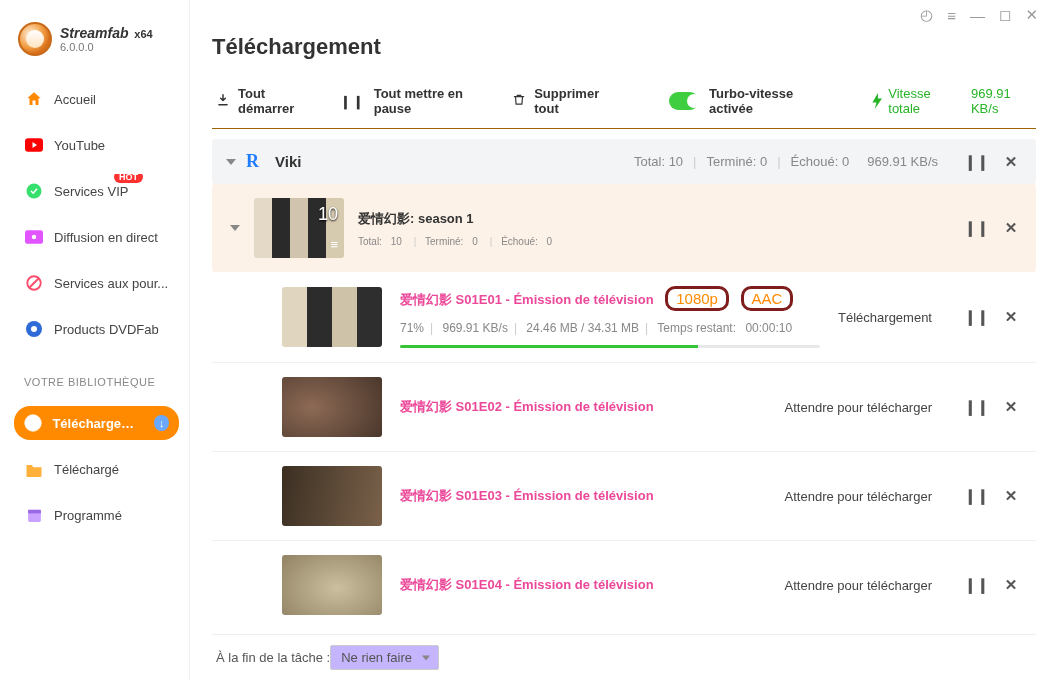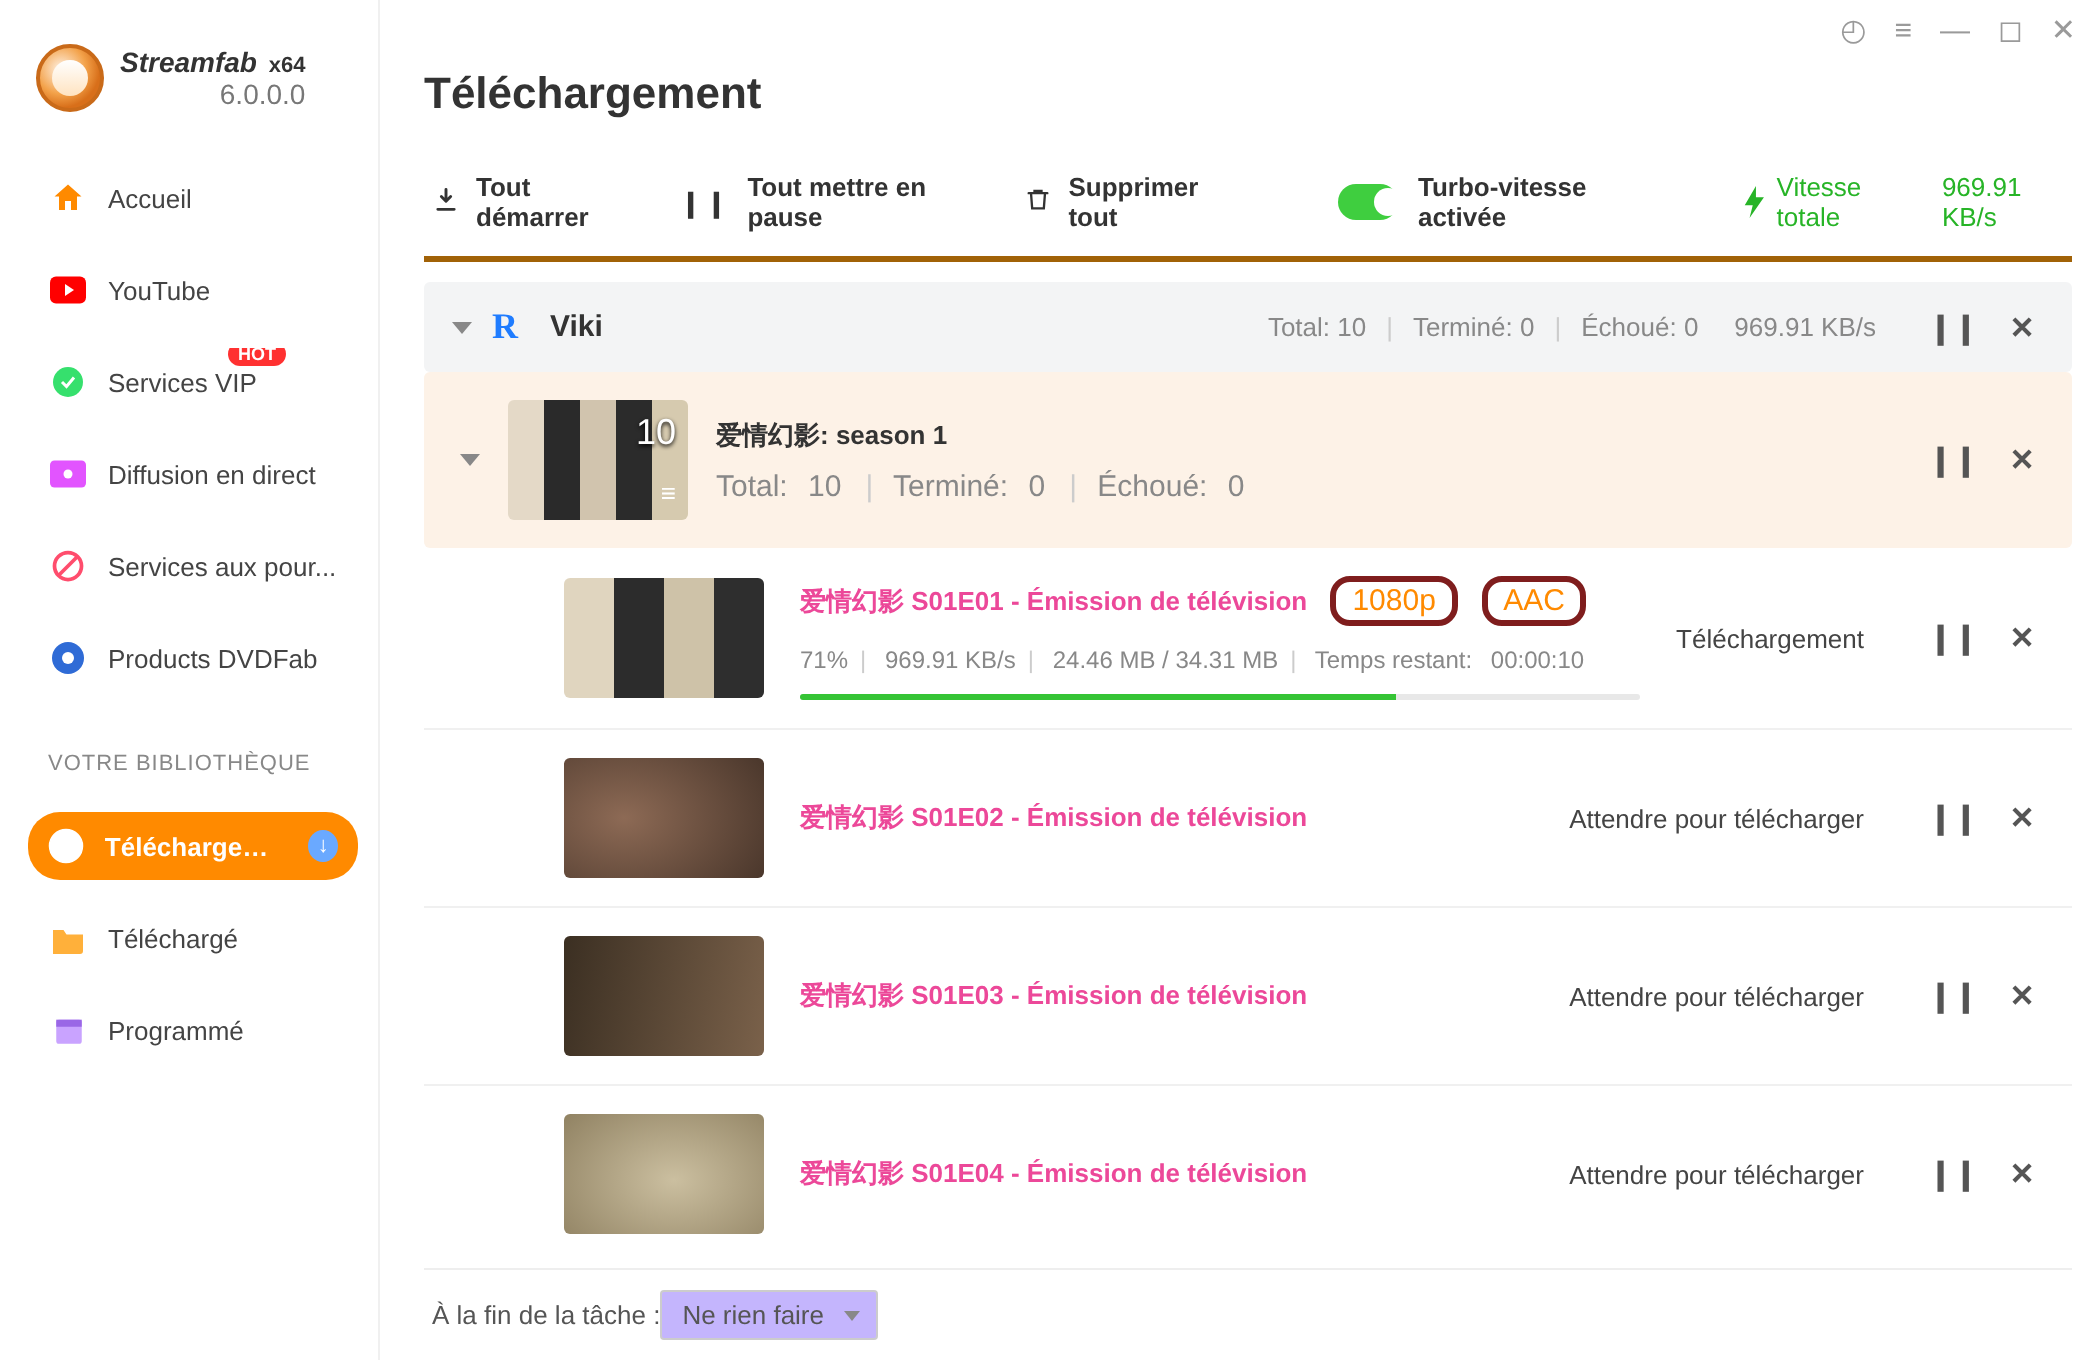--- a/index.html
+++ b/index.html
@@ -39,21 +39,21 @@
     background: radial-gradient(circle at 35% 35%, #fff2e5 0%, #f3a24a 45%, #d86f1a 70%);
     border: 2px solid #c96a19;
     position: relative;
   }
   .logo::after{
     content:""; position:absolute; inset:6px; border-radius:50%;
     background: linear-gradient(180deg,#fff 0%, #ffe3c0 100%);
   }
   .brand-text .name { font-weight: 700; font-style: italic; color:#333; font-size: 14px; }
   .brand-text .name small { font-weight:700; font-style:normal; font-size:11px; margin-left:2px;}
-  .brand-text .ver  { font-size: 14px; color:#777;text-align:right; }
+  .brand-text .ver  { font-size: 11px; color:#777; }
 
   .nav { display: flex; flex-direction: column; gap: 12px; margin-top: 6px; }
   .nav-item {
     display: flex; align-items: center; gap: 10px;
     padding: 7px 10px; border-radius: 16px;
     color:#444; cursor:pointer; position: relative;
     white-space: nowrap; overflow:hidden; text-overflow: ellipsis;
   }
   .nav-item .lbl { overflow:hidden; text-overflow: ellipsis;}
   .nav-item .badge-hot {
@@ -70,21 +70,21 @@
   }
   .ico { width:20px; height:20px; display:flex; align-items:center; justify-content:center; }
 
   
   .main { flex:1; display:flex; flex-direction:column; padding: 14px 14px 0 22px; min-width:0;}
   .page-title { font-size: 22px; font-weight:700; color:#333; margin: 20px 0 18px; }
 
   .toolbar {
     display:flex; align-items:center; gap:28px;
     padding: 8px 4px 12px;
-    border-bottom: 3px solid #a16207;
+    border-bottom: 1px solid #a16207;
   }
   .tbtn { display:flex; gap:8px; align-items:center; font-weight:700; color:#333; cursor:pointer; font-size:13px;}
   .spacer { flex:1; }
   .turbo { display:flex; align-items:center; gap:10px; font-weight:600; color:#333;}
   .switch {
     width:34px;height:18px;border-radius:9px;background:#3fce3f;position:relative;
   }
   .switch::after{content:"";position:absolute;width:14px;height:14px;background:#fff;border-radius:50%;top:2px;left:18px;}
   .total-speed { color:#27b427; font-weight:400; display:flex; align-items:center; gap:6px; margin-left:20px;}
   .total-speed svg path{ fill:#27b427;}
@@ -111,21 +111,21 @@
     background:linear-gradient(90deg,#e4d9c7 0 20%,#2a2a2a 20% 40%,#d1c4ae 40% 60%,#2b2b2b 60% 80%,#d6caaf 80%);
   }
   .thumb .count {
     position:absolute; right:6px; top:6px; color:#fff; font-size:18px; font-weight:400;
     text-shadow:0 1px 2px #000;
   }
   .thumb .bars {
     position:absolute; right:6px; bottom:6px; color:#fff; font-size:13px;
   }
   .season-info .title { font-weight:600; color:#333; margin-bottom:8px;}
-  .season-info .stats { color:#888; font-size:15px;}
+  .season-info .stats { color:#888; font-size:10px;}
   .season-info .stats span{ margin-right:6px;}
   .season-row .ctr { margin-left:auto; display:flex; gap:14px; align-items:center; color:#444;}
 
   
   .eplist { overflow-y:auto;  }
   .ep {
     display:flex; gap:18px; padding:14px 14px 14px 70px;
     border-bottom:1px solid #f0f0f0; align-items:center;
   }
   .ep .thumb2 {

